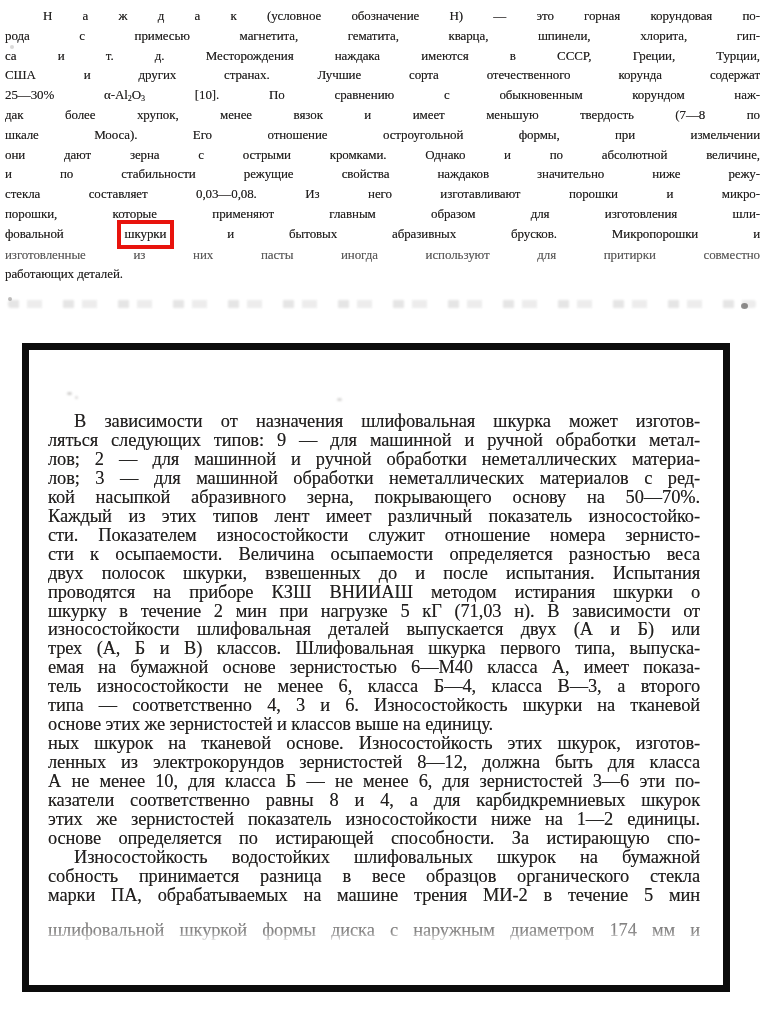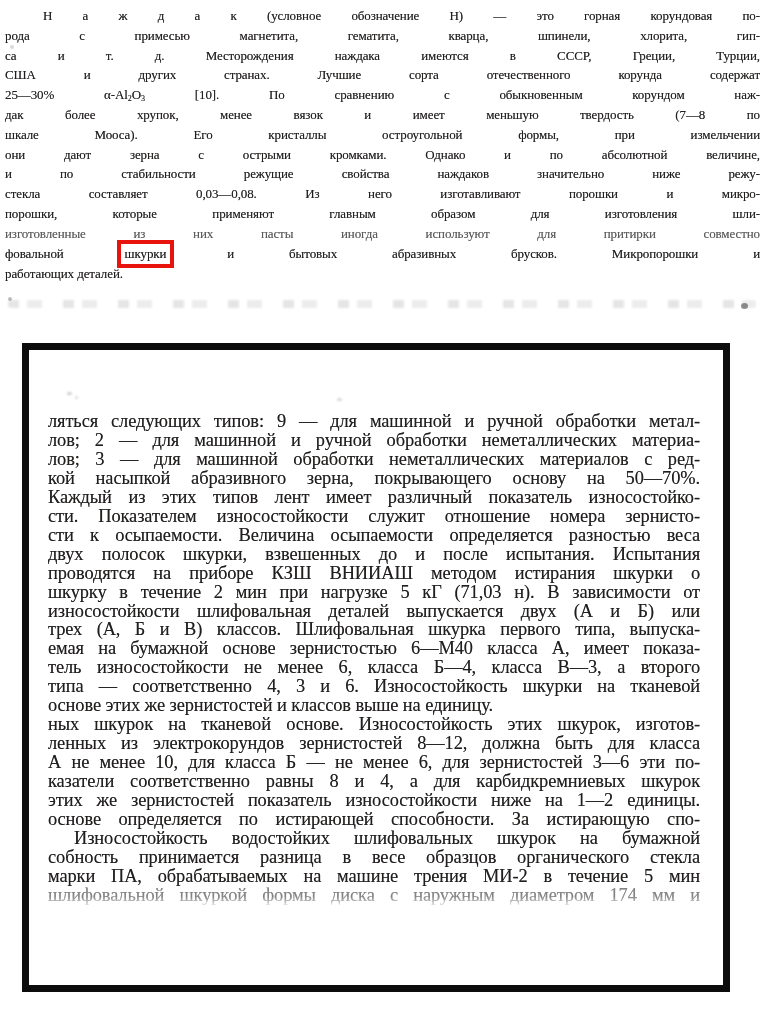--- a/index.html
+++ b/index.html
@@ -64,55 +64,56 @@
     background:var(--paper);
   }
   #boxed-block{
     position:absolute;left:19px;top:62px;width:652px;
     font-size:18.4px;line-height:18.95px;
     letter-spacing:-0.1px;
   }
   #boxed-block .tline.indent{text-indent:26px;}
   #boxed-block .tline.faded{opacity:.55;filter:blur(.5px);
     -webkit-mask-image:linear-gradient(#000 55%,rgba(0,0,0,.25));
-            mask-image:linear-gradient(#000 55%,rgba(0,0,0,.25));}
+            mask-image:linear-gradient(#000 55%,rgba(0,0,0,.25));margin-top:16px;}
   .speckle{position:absolute;border-radius:50%;background:#55504c;filter:blur(.8px);}
 </style>
 </head>
 <body>
 
 <div id="page">
 
   <div id="top-block">
       <div class="tline indent">Н а ж д а к (условное обозначение Н) — это горная корундовая по-</div>
       <div class="tline">рода с примесью магнетита, гематита, кварца, шпинели, хлорита, гип-</div>
       <div class="tline">са и т. д. Месторождения наждака имеются в СССР, Греции, Турции,</div>
       <div class="tline">США и других странах. Лучшие сорта отечественного корунда содержат</div>
       <div class="tline">25—30% α-Al<sub>2</sub>O<sub>3</sub> [10]. По сравнению с обыкновенным корундом наж-</div>
       <div class="tline">дак более хрупок, менее вязок и имеет меньшую твердость (7—8 по</div>
-      <div class="tline">шкале Мооса). Его кристаллы остроугольной формы, при измельчении</div>
+      <div class="tline">шкале Мооса). Его отношение остроугольной формы, при измельчении</div>
       <div class="tline">они дают зерна с острыми кромками. Однако и по абсолютной величине,</div>
       <div class="tline">и по стабильности режущие свойства наждаков значительно ниже режу-</div>
       <div class="tline">стекла составляет 0,03—0,08. Из него изготавливают порошки и микро-</div>
       <div class="tline">порошки, которые применяют главным образом для изготовления шли-</div>
+      <div class="tline">фовальной <span class="hlbox">шкурки</span> и бытовых абразивных брусков. Микропорошки и</div>
       <div class="tline faded">изготовленные из них пасты иногда используют для притирки совместно</div>
-      <div class="tline">фовальной <span class="hlbox">шкурки</span> и бытовых абразивных брусков. Микропорошки и</div>
       <div class="tline last">работающих деталей.</div>
     </div>
 
   <div id="smudge-line"></div>
   <div id="smudge-dot"></div>
   <div class="stray-dot" style="left:8px;top:297px;"></div>
   <div class="stray-dot" style="left:10px;top:45px;opacity:.2;"></div>
 
   <div id="framed-box">
     <div class="speckle" style="left:38px;top:42px;width:5px;height:3px;opacity:.3;"></div>
     <div class="speckle" style="left:46px;top:46px;width:3px;height:3px;opacity:.22;"></div>
     <div class="speckle" style="left:308px;top:48px;width:5px;height:3px;opacity:.25;"></div>
     <div id="boxed-block">
+        <div class="tline indent">В зависимости от назначения шлифовальная шкурка может изготов-</div>
         <div class="tline">ляться следующих типов: 9 — для машинной и ручной обработки метал-</div>
         <div class="tline">лов; 2 — для машинной и ручной обработки неметаллических материа-</div>
         <div class="tline">лов; 3 — для машинной обработки неметаллических материалов с ред-</div>
         <div class="tline">кой насыпкой абразивного зерна, покрывающего основу на 50—70%.</div>
         <div class="tline">Каждый из этих типов лент имеет различный показатель износостойко-</div>
         <div class="tline">сти. Показателем износостойкости служит отношение номера зернисто-</div>
         <div class="tline">сти к осыпаемости. Величина осыпаемости определяется разностью веса</div>
         <div class="tline">двух полосок шкурки, взвешенных до и после испытания. Испытания</div>
         <div class="tline">проводятся на приборе КЗШ ВНИИАШ методом истирания шкурки о</div>
         <div class="tline">шкурку в течение 2 мин при нагрузке 5 кГ (71,03 н). В зависимости от</div>

